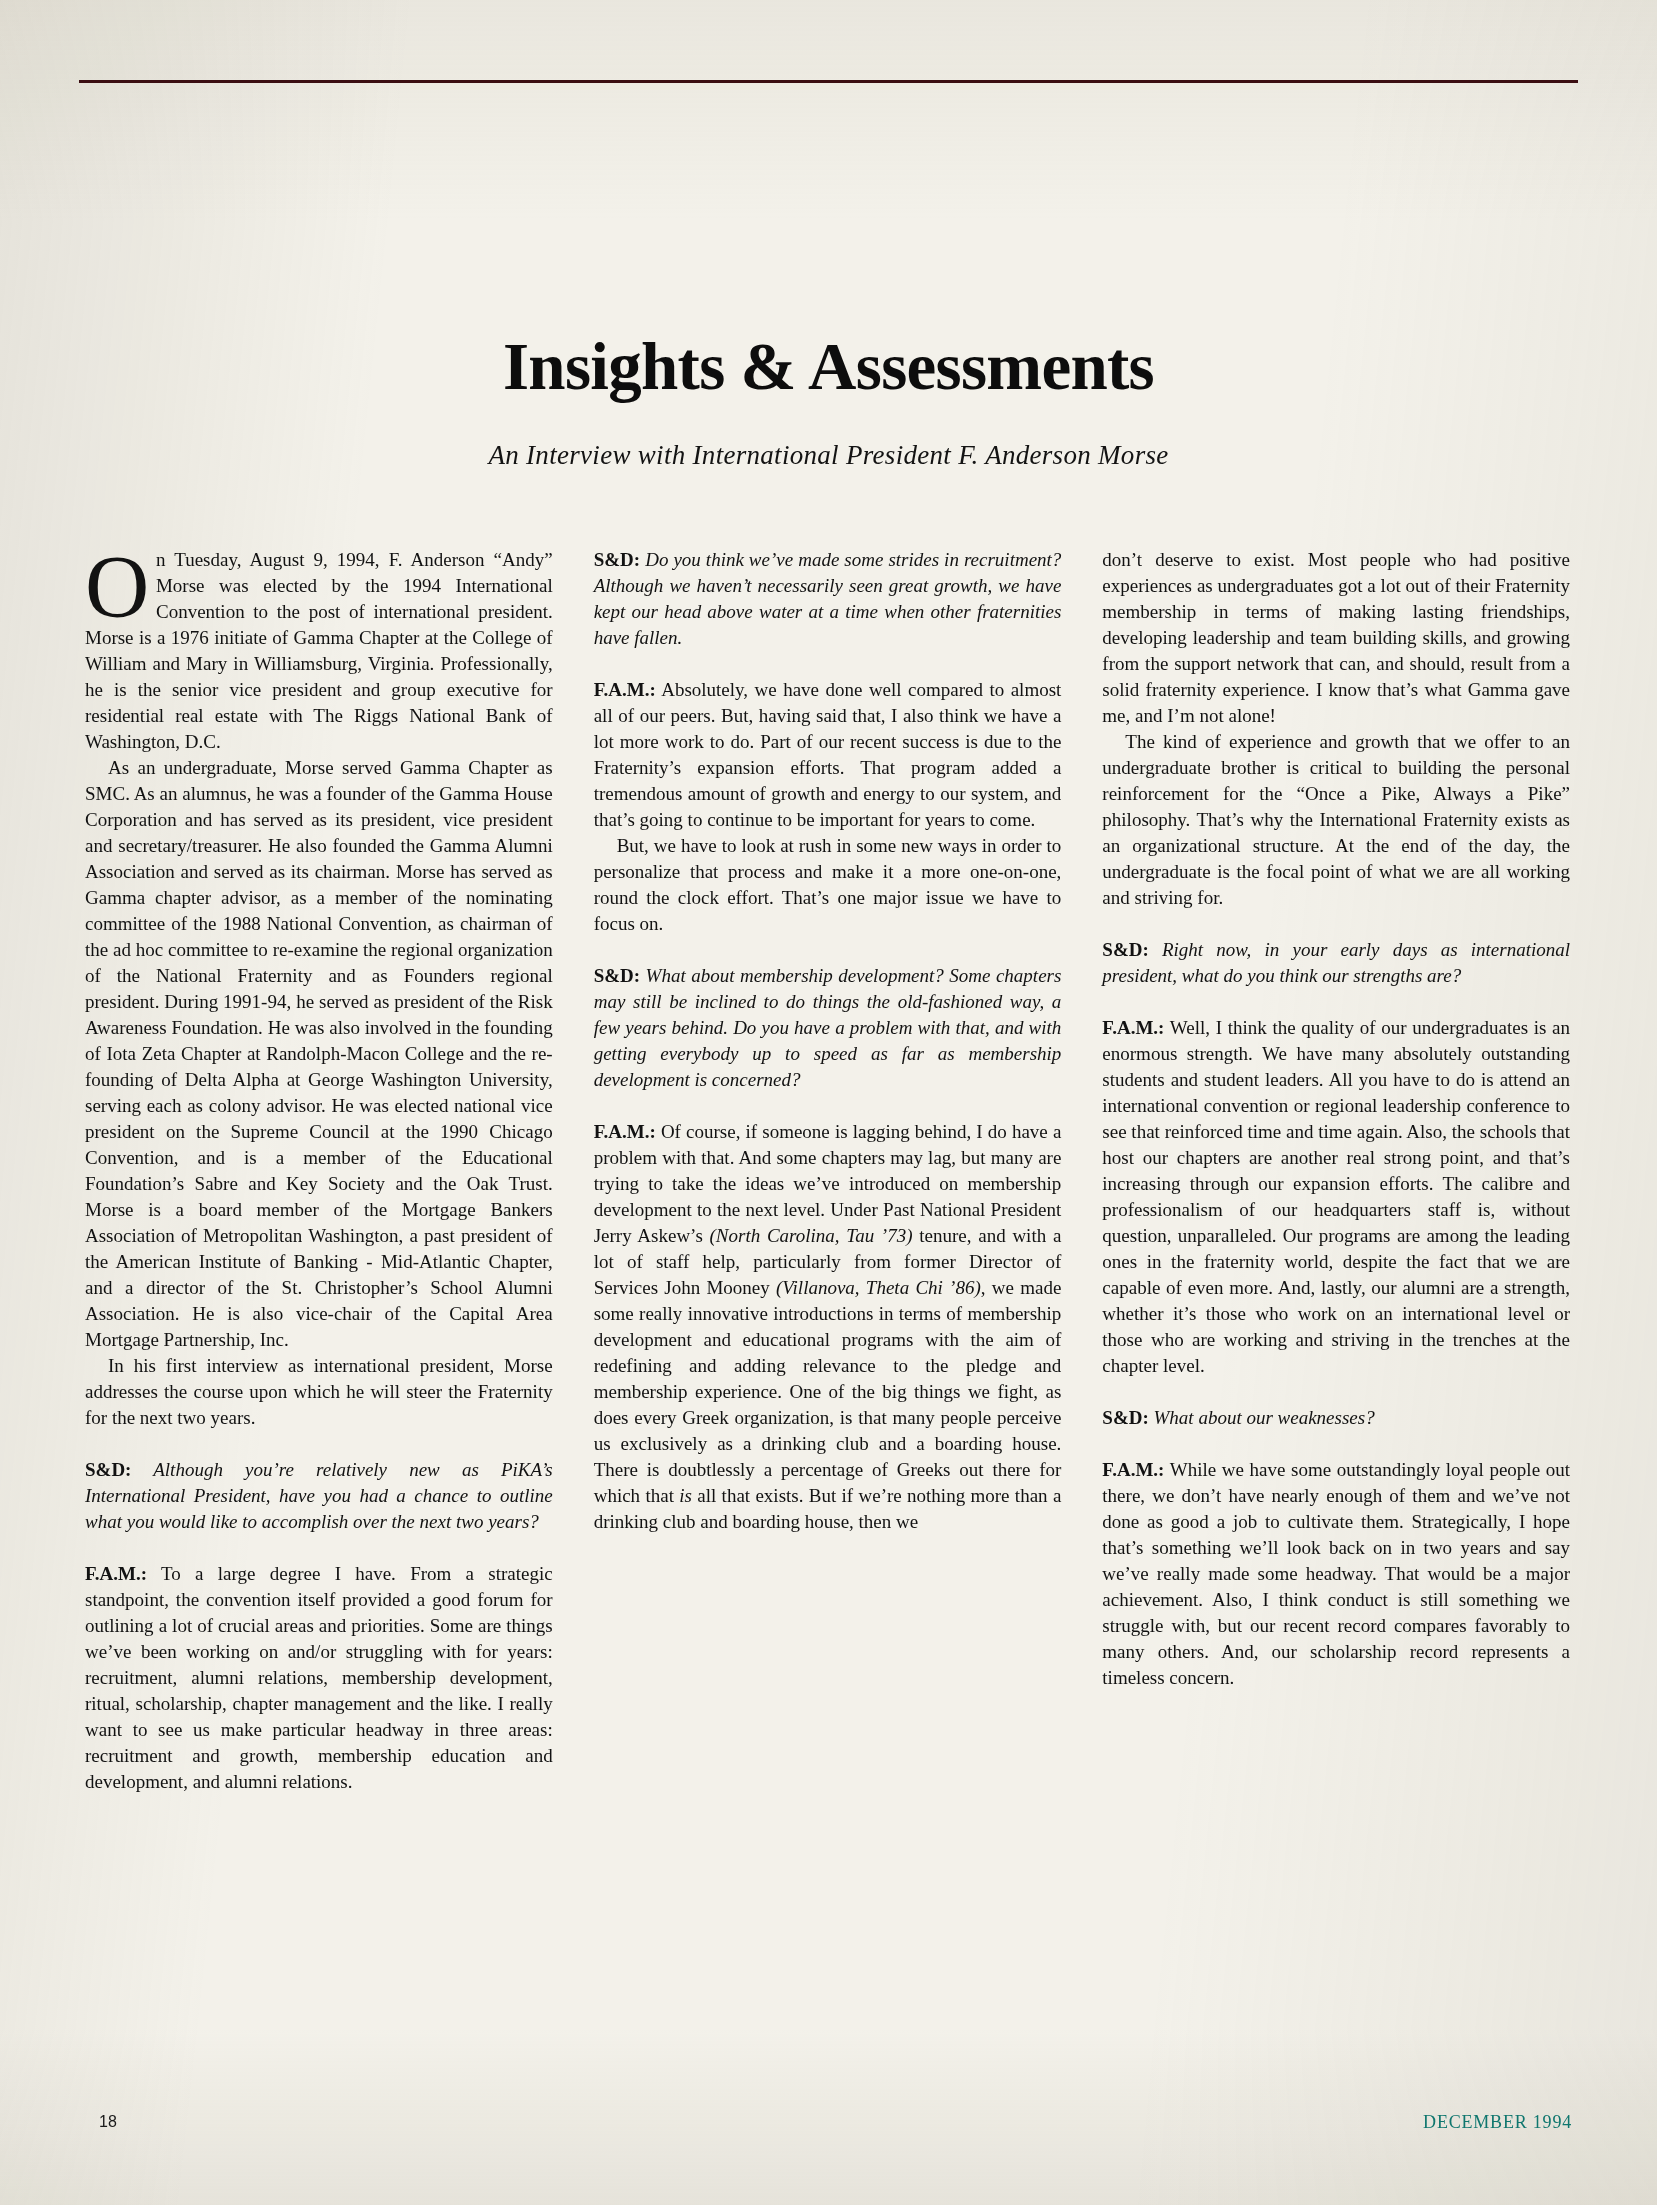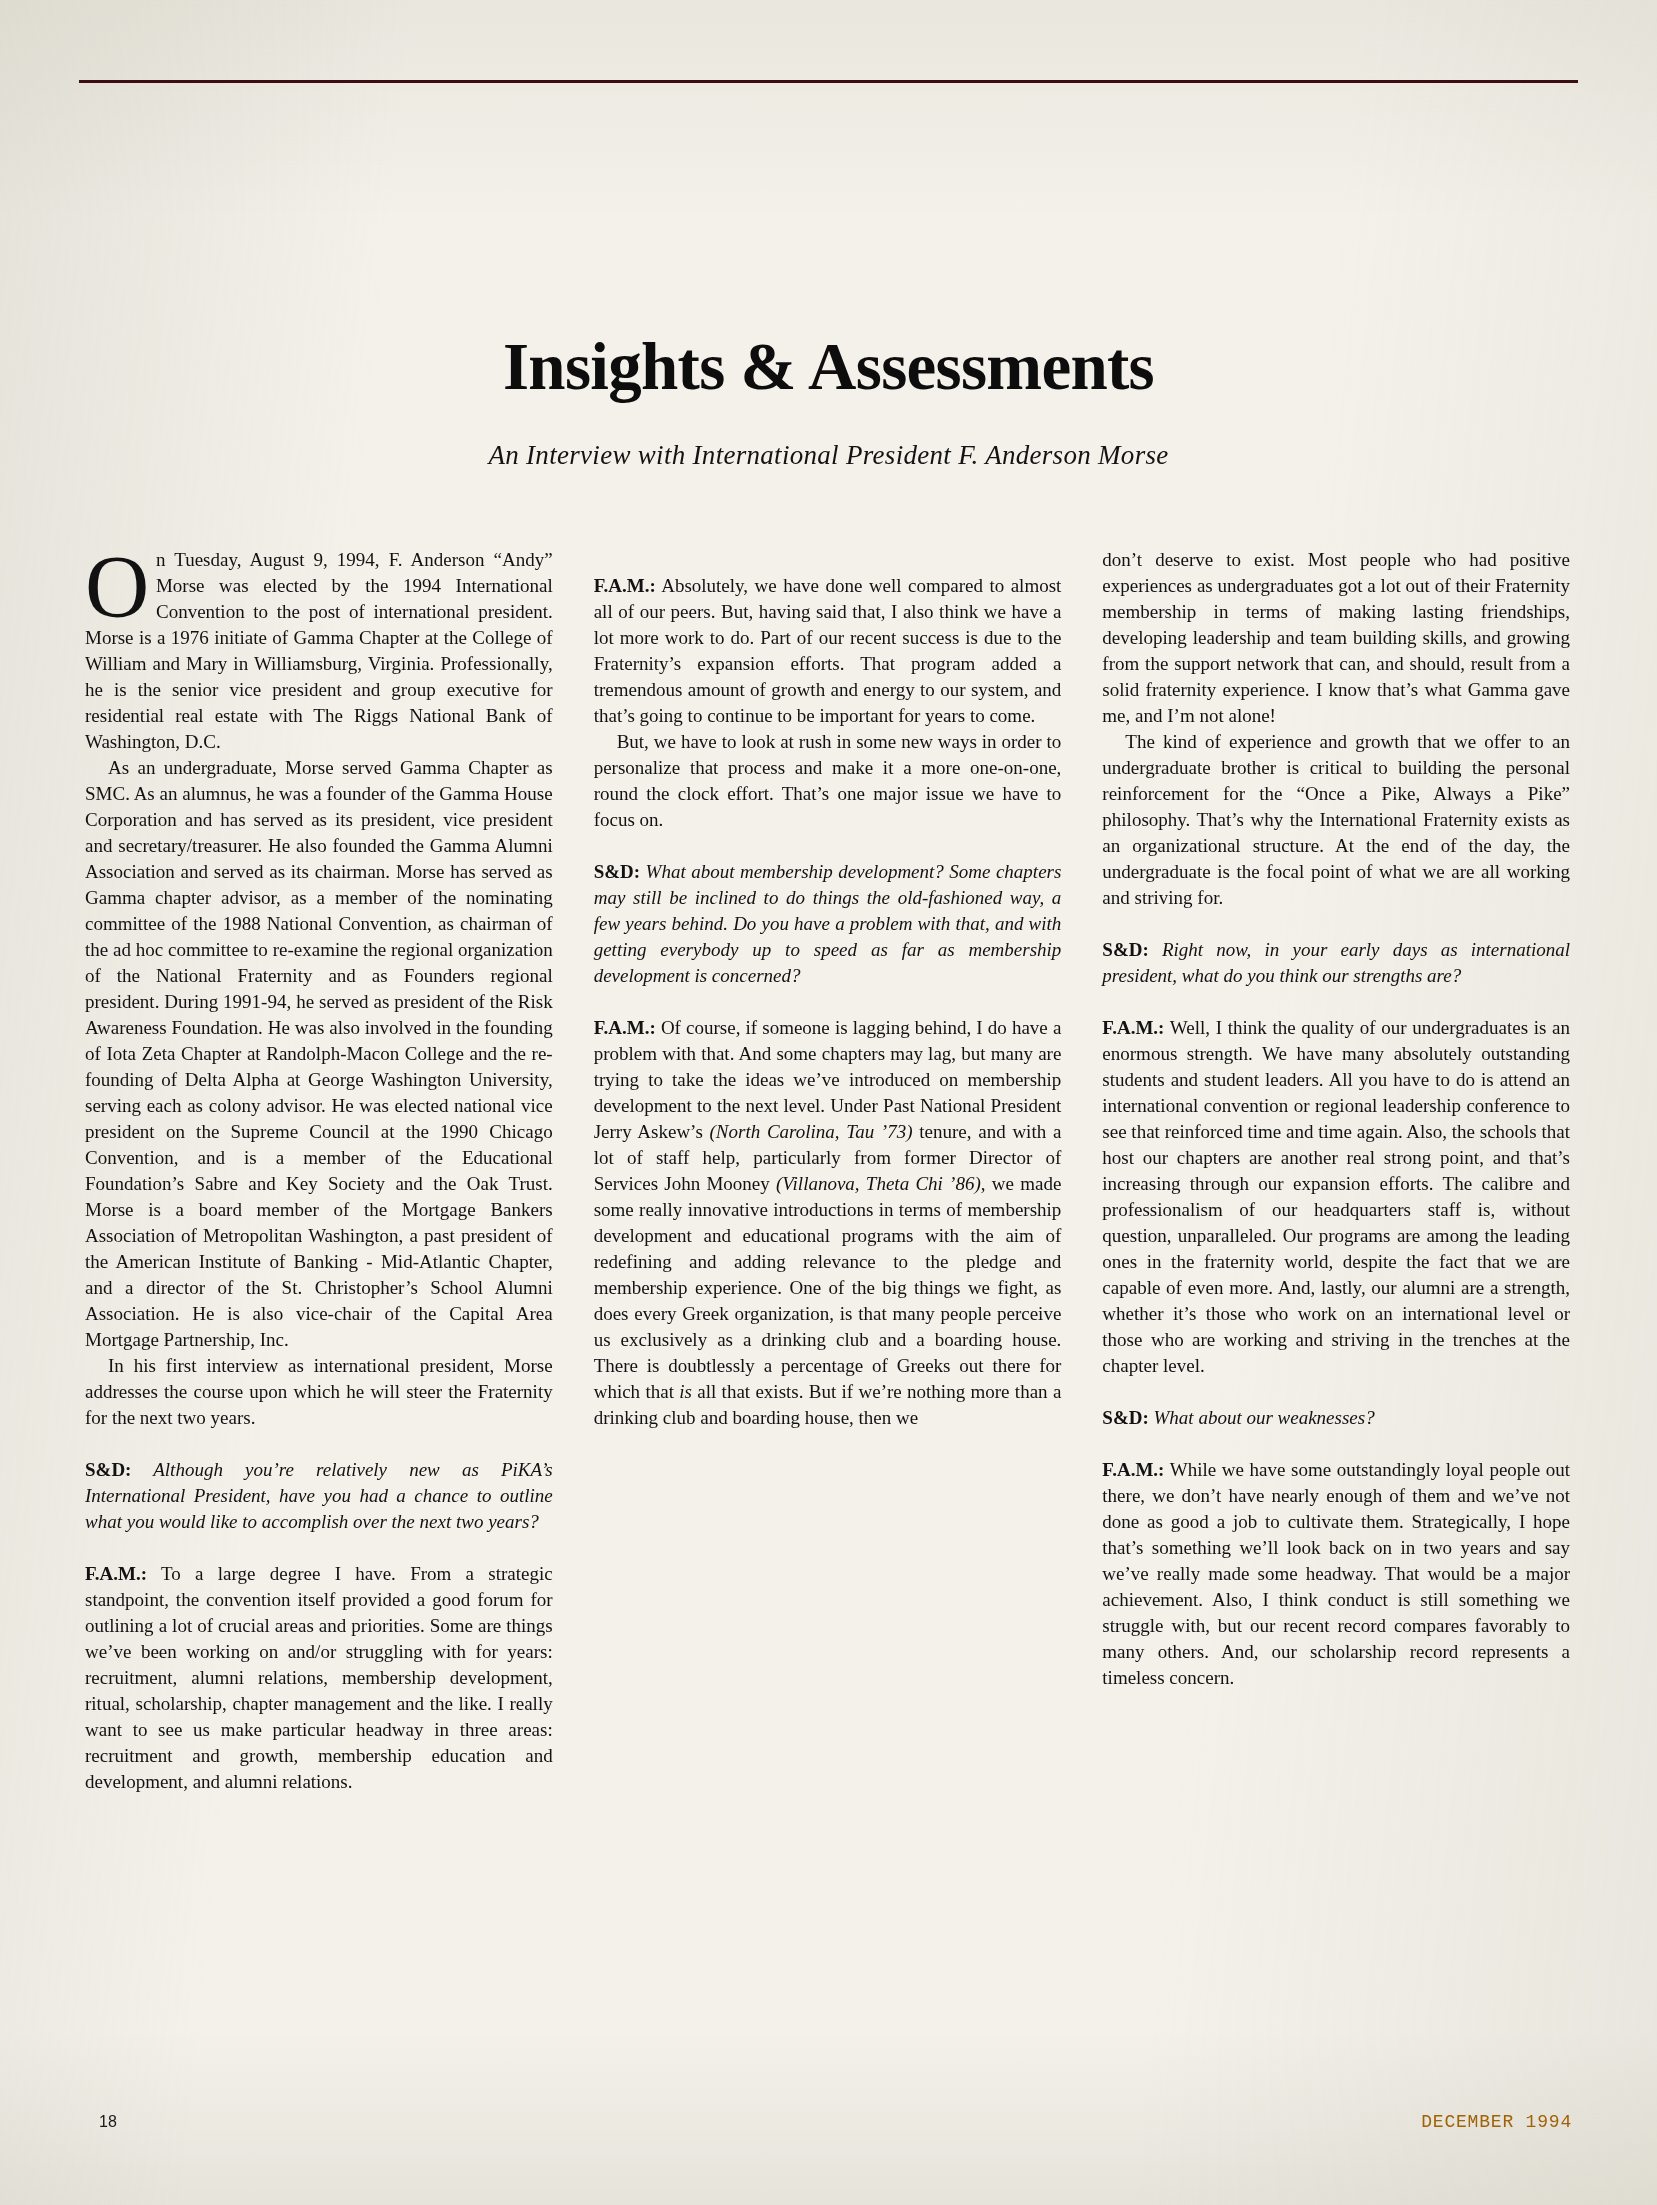--- a/index.html
+++ b/index.html
@@ -118,22 +118,22 @@
     font-family: "Liberation Sans", "DejaVu Sans", sans-serif;
     color: #1a1a1a;
     margin-left: 14px;
   }
   .folio-right {
     position: absolute;
     right: 85px;
     top: 2112px;
     font-size: 18px;
     letter-spacing: 0.8px;
-    color: #a16207;
-    font-family: Liberation Mono, monospace;
+    color: #0f766e;
+    font-family: Liberation Serif, serif;
   }
 </style>
 </head>
 <body>
 
 <div class="page">
 
   <div class="rule-top"></div>
 
   <h1 class="headline">Insights &amp; Assessments</h1>
@@ -146,20 +146,21 @@
       <p class="noindent"><span class="dropcap">O</span><span>n Tuesday, August 9, 1994, F. Anderson “Andy” Morse was elected by the 1994 International Convention to the post of international president. Morse is a 1976 initiate of Gamma Chapter at the College of William and Mary in Williamsburg, Virginia. Professionally, he is the senior vice president and group executive for residential real estate with The Riggs National Bank of Washington, D.C.</span></p>
       <p>As an undergraduate, Morse served Gamma Chapter as SMC. As an alumnus, he was a founder of the Gamma House Corporation and has served as its president, vice president and secretary/treasurer. He also founded the Gamma Alumni Association and served as its chairman. Morse has served as Gamma chapter advisor, as a member of the nominating committee of the 1988 National Convention, as chairman of the ad hoc committee to re-examine the regional organization of the National Fraternity and as Founders regional president. During 1991-94, he served as president of the Risk Awareness Foundation. He was also involved in the founding of Iota Zeta Chapter at Randolph-Macon College and the re-founding of Delta Alpha at George Washington University, serving each as colony advisor. He was elected national vice president on the Supreme Council at the 1990 Chicago Convention, and is a member of the Educational Foundation’s Sabre and Key Society and the Oak Trust. Morse is a board member of the Mortgage Bankers Association of Metropolitan Washington, a past president of the American Institute of Banking - Mid-Atlantic Chapter, and a director of the St. Christopher’s School Alumni Association. He is also vice-chair of the Capital Area Mortgage Partnership, Inc.</p>
       <p>In his first interview as international president, Morse addresses the course upon which he will steer the Fraternity for the next two years.</p>
 
       <p class="qa"><span class="spk">S&amp;D:</span> <span>Although you’re relatively new as PiKA’s International President, have you had a chance to outline what you would like to accomplish over the next two years?</span></p>
 
       <p class="ans"><span class="spk">F.A.M.:</span> <span>To a large degree I have. From a strategic standpoint, the convention itself provided a good forum for outlining a lot of crucial areas and priorities. Some are things we’ve been working on and/or struggling with for years: recruitment, alumni relations, membership development, ritual, scholarship, chapter management and the like. I really want to see us make particular headway in three areas: recruitment and growth, membership education and development, and alumni relations.</span></p>
     </div>
 
     <div class="col">
+      <p class="qa noindent" style="margin-top:0"><span class="spk">S&amp;D:</span> <span>Do you think we’ve made some strides in recruitment? Although we haven’t necessarily seen great growth, we have kept our head above water at a time when other fraternities have fallen.</span></p>
 
       <p class="ans"><span class="spk">F.A.M.:</span> <span>Absolutely, we have done well compared to almost all of our peers. But, having said that, I also think we have a lot more work to do. Part of our recent success is due to the Fraternity’s expansion efforts. That program added a tremendous amount of growth and energy to our system, and that’s going to continue to be important for years to come.</span></p>
       <p>But, we have to look at rush in some new ways in order to personalize that process and make it a more one-on-one, round the clock effort. That’s one major issue we have to focus on.</p>
 
       <p class="qa"><span class="spk">S&amp;D:</span> <span>What about membership development? Some chapters may still be inclined to do things the old-fashioned way, a few years behind. Do you have a problem with that, and with getting everybody up to speed as far as membership development is concerned?</span></p>
 
       <p class="ans"><span class="spk">F.A.M.:</span> <span>Of course, if someone is lagging behind, I do have a problem with that. And some chapters may lag, but many are trying to take the ideas we’ve introduced on membership development to the next level. Under Past National President Jerry Askew’s </span><span class="ital">(North Carolina, Tau ’73)</span><span> tenure, and with a lot of staff help, particularly from former Director of Services John Mooney </span><span class="ital">(Villanova, Theta Chi ’86)</span><span>, we made some really innovative introductions in terms of membership development and educational programs with the aim of redefining and adding relevance to the pledge and membership experience. One of the big things we fight, as does every Greek organization, is that many people perceive us exclusively as a drinking club and a boarding house. There is doubtlessly a percentage of Greeks out there for which that </span><span class="ital">is</span><span> all that exists. But if we’re nothing more than a drinking club and boarding house, then we </span></p>
     </div>
 
     <div class="col">

